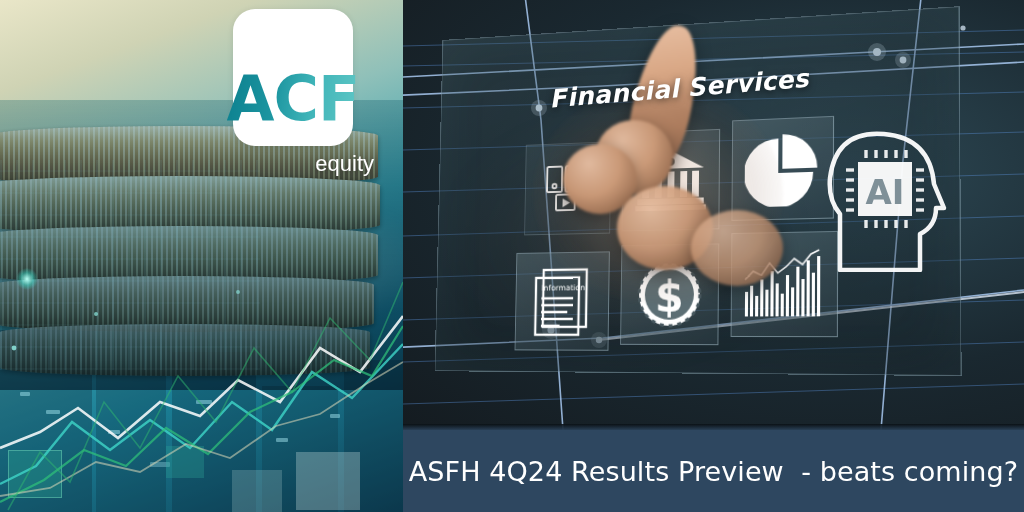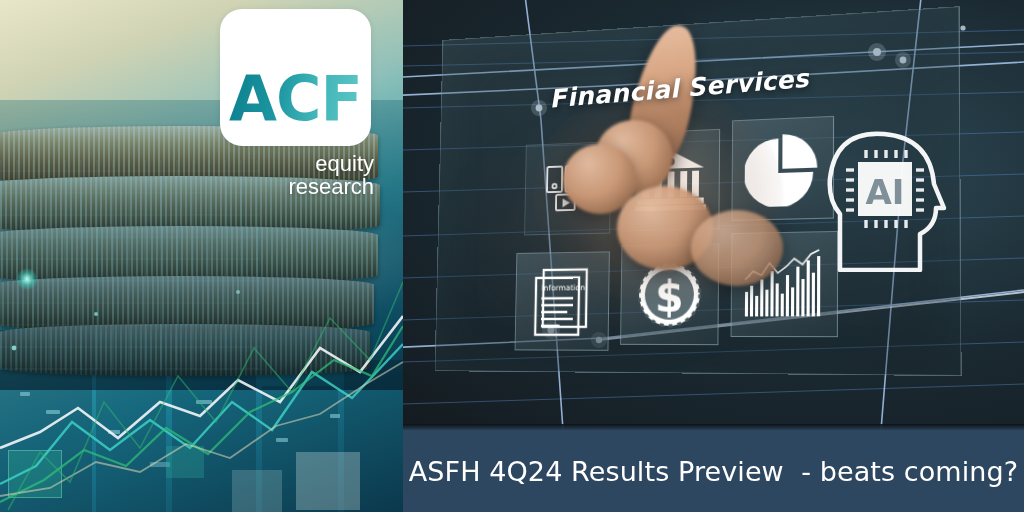--- a/index.html
+++ b/index.html
@@ -38,21 +38,21 @@
       rgba(255,255,255,.26) 0 2px, rgba(0,0,0,.20) 2px 5px);
     mix-blend-mode:overlay;
   }
   #coins-wrap{ position:absolute; left:-30px; top:120px; width:430px; height:250px; opacity:.96; }
 
   
   #chart-svg{ position:absolute; left:0; bottom:0; width:403px; height:260px; }
 
   
   #logo-card{
-    position:absolute; left:220px; top:9px; width:151px; height:137px;
+    position:absolute; left:233px; top:9px; width:120px; height:137px;
     background:#fff; border-radius:22px;
     display:flex; align-items:flex-end; justify-content:center;
     box-shadow:0 1px 6px rgba(0,0,0,.10);
     z-index:8;
   }
   #logo-acf{
     font-size:62px; font-weight:bold; letter-spacing:-1px;
     line-height:1; padding-bottom:16px;
     background:linear-gradient(100deg,#0b7f8e 0%, #1c95a0 35%, #3fb4b8 62%, #62c9c7 100%);
     -webkit-background-clip:text; background-clip:text; color:transparent;
@@ -203,21 +203,20 @@
     </svg>
 
     <div style="position:absolute;left:16px;top:268px;width:22px;height:22px;border-radius:50%;background:radial-gradient(circle,#b9fff4 0%, rgba(60,220,200,.5) 40%, rgba(40,200,190,0) 72%);"></div>
   </div>
 
   <div id="logo-card">
     <span id="logo-acf">ACF</span>
   </div>
   <div id="logo-tagline">
     <div>equity</div>
-    <div>research</div>
   </div>
 
   <div id="right-panel">
     <div class="warmglow"></div>
 
     <svg id="grid-svg" viewBox="0 0 621 430" preserveAspectRatio="none">
       <g stroke="#5a8fd6" stroke-width="1" opacity=".42" fill="none">
         <line x1="0" y1="46" x2="621" y2="30"></line>
         <line x1="0" y1="66" x2="621" y2="52"></line>
         <line x1="0" y1="108" x2="621" y2="92"></line>

